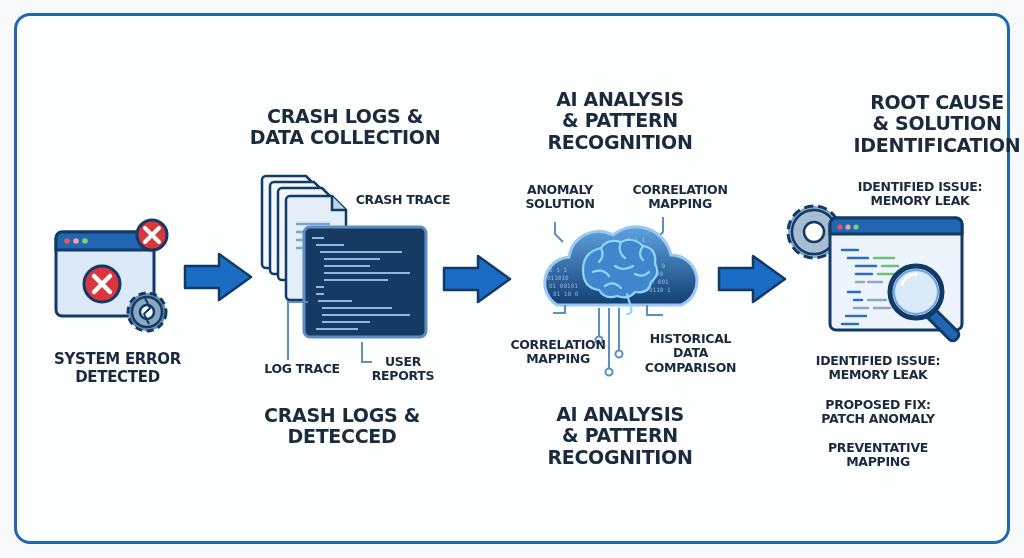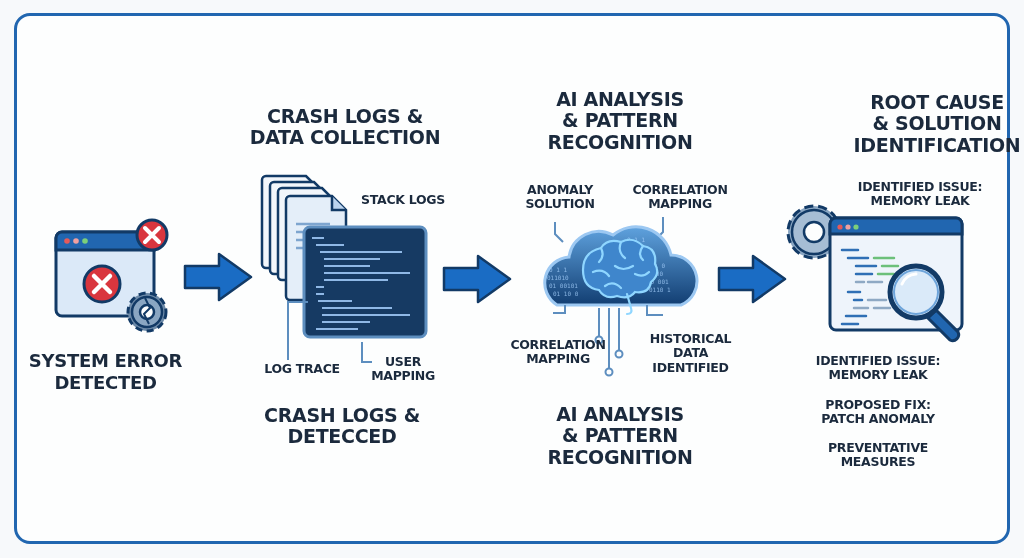--- a/index.html
+++ b/index.html
@@ -30,21 +30,21 @@
   <path d="M93 6 L107 20 M107 6 L93 20" stroke="#fff" stroke-width="4" stroke-linecap="round"></path>
   <circle cx="50" cy="62" r="18" fill="#d9363e" stroke="#123a66" stroke-width="3"></circle>
   <path d="M42 54 L58 70 M58 54 L42 70" stroke="#fff" stroke-width="4.5" stroke-linecap="round"></path>
   <g transform="translate(95,90)">
     <circle r="19" fill="#6d8aa8" stroke="#123a66" stroke-width="3" stroke-dasharray="7 4.5"></circle>
     <circle r="15" fill="#8aa6c2" stroke="#123a66" stroke-width="2.5"></circle>
     <circle r="7" fill="#fdfefe" stroke="#123a66" stroke-width="2.5"></circle>
     <path d="M-2 -14 L3 -4 L-3 2 L2 12" stroke="#123a66" stroke-width="2" fill="none"></path>
   </g>
 </svg>
-<div class="t m" style="left:8px;top:350px;width:195px;font-size:18px">SYSTEM ERROR
+<div class="t m" style="left:20px;top:350px;width:195px;font-size:15px">SYSTEM ERROR
 DETECTED</div>
 
 <svg style="left:183px;top:252px" width="72" height="50" viewBox="0 0 72 50">
   <path d="M2 14 H36 V2 L68 25 L36 48 V36 H2 Z" fill="#1a6cc4" stroke="#123a66" stroke-width="2.5" stroke-linejoin="round"></path>
 </svg>
 
 <div class="t h" style="left:240px;top:106px;width:210px">CRASH LOGS &amp;
 DATA COLLECTION</div>
 <svg style="left:260px;top:172px" width="180" height="170" viewBox="0 0 180 170">
   <g stroke="#123a66" stroke-width="2.5">
@@ -71,30 +71,30 @@
     <line x1="64" y1="108" x2="128" y2="108"></line>
     <line x1="56" y1="115" x2="64" y2="115"></line>
     <line x1="56" y1="122" x2="64" y2="122"></line>
     <line x1="58" y1="129" x2="92" y2="129"></line>
     <line x1="62" y1="136" x2="132" y2="136"></line>
     <line x1="62" y1="143" x2="150" y2="143"></line>
     <line x1="62" y1="150" x2="110" y2="150"></line>
     <line x1="56" y1="157" x2="98" y2="157"></line>
   </g>
 </svg>
-<div class="t s" style="left:353px;top:193px;width:100px">STACK LOGS</div>
+<div class="t s" style="left:353px;top:193px;width:100px">CRASH TRACE</div>
 <svg style="left:278px;top:300px" width="80" height="110" viewBox="0 0 80 110">
   <path d="M30 2 H10 V60" stroke="#5d8ebf" stroke-width="2" fill="none"></path>
 </svg>
 <svg style="left:360px;top:340px" width="30" height="40" viewBox="0 0 30 40">
   <path d="M2 2 V22 H12" stroke="#5d8ebf" stroke-width="2" fill="none"></path>
 </svg>
 <div class="t s" style="left:262px;top:362px;width:80px">LOG TRACE</div>
 <div class="t s" style="left:368px;top:355px;width:70px">USER
-MAPPING</div>
+REPORTS</div>
 <div class="t h" style="left:252px;top:405px;width:180px">CRASH LOGS &amp;
 DETECCED</div>
 
 <svg style="left:442px;top:254px" width="72" height="50" viewBox="0 0 72 50">
   <path d="M2 14 H36 V2 L68 25 L36 48 V36 H2 Z" fill="#1a6cc4" stroke="#123a66" stroke-width="2.5" stroke-linejoin="round"></path>
 </svg>
 
 <div class="t h" style="left:525px;top:89px;width:190px">AI ANALYSIS
 &amp; PATTERN
 RECOGNITION</div>
@@ -137,21 +137,21 @@
       <circle cx="74" cy="160" r="3.5"></circle>
     <path d="M84 96 v42"></path>
       <circle cx="84" cy="142" r="3.5"></circle>
     <path d="M112 93 v10 h16" fill="none"></path>
   </g>
 </svg>
 <div class="t s" style="left:503px;top:338px;width:110px">CORRELATION
 MAPPING</div>
 <div class="t s" style="left:643px;top:332px;width:95px">HISTORICAL
 DATA
-IDENTIFIED</div>
+COMPARISON</div>
 <div class="t h" style="left:525px;top:404px;width:190px">AI ANALYSIS
 &amp; PATTERN
 RECOGNITION</div>
 
 <svg style="left:717px;top:254px" width="72" height="50" viewBox="0 0 72 50">
   <path d="M2 14 H36 V2 L68 25 L36 48 V36 H2 Z" fill="#1a6cc4" stroke="#123a66" stroke-width="2.5" stroke-linejoin="round"></path>
 </svg>
 
 <div class="t h" style="left:837px;top:92px;width:200px">ROOT CAUSE
 &amp; SOLUTION
@@ -190,13 +190,13 @@
   <path d="M150 118 l22 22 a6 6 0 0 1 -8 8 l-22 -22z" fill="#2166b0" stroke="#123a66" stroke-width="3"></path>
   <circle cx="130" cy="100" r="26" fill="#d7e9f8" fill-opacity="0.9" stroke="#123a66" stroke-width="5"></circle>
   <circle cx="130" cy="100" r="22" fill="none" stroke="#6da4da" stroke-width="2"></circle>
   <path d="M116 92 a16 16 0 0 1 14 -10" stroke="#fff" stroke-width="3" fill="none" stroke-linecap="round"></path>
 </svg>
 <div class="t s" style="left:808px;top:354px;width:140px">IDENTIFIED ISSUE:
 MEMORY LEAK</div>
 <div class="t s" style="left:808px;top:398px;width:140px">PROPOSED FIX:
 PATCH ANOMALY</div>
 <div class="t s" style="left:808px;top:441px;width:140px">PREVENTATIVE
-MEASURES</div>
+MAPPING</div>
 
 </body></html>

